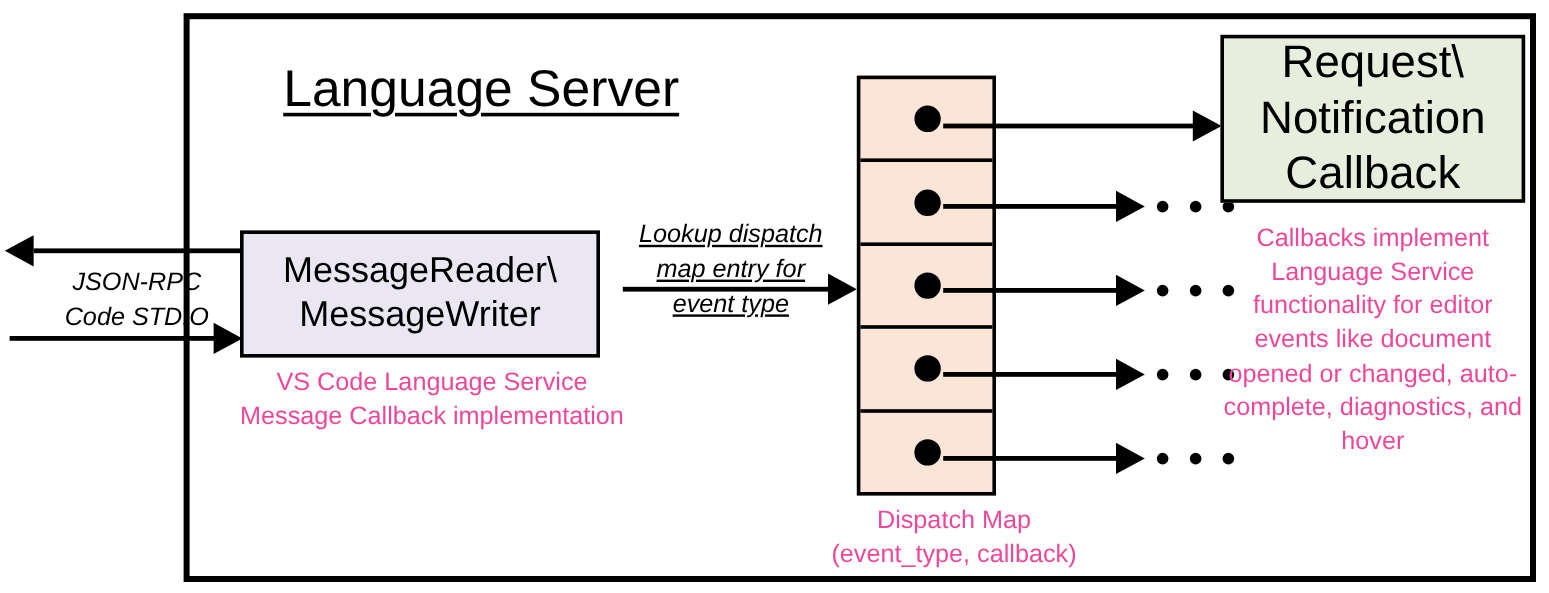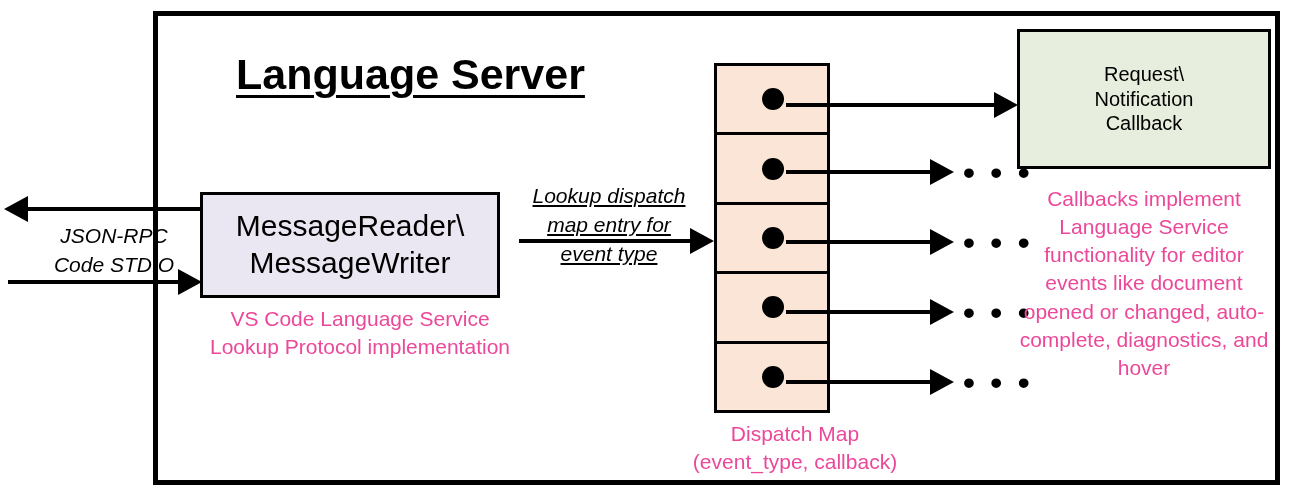--- a/index.html
+++ b/index.html
@@ -37,21 +37,20 @@
     left: 236px;
     top: 52px;
     font-size: 43px;
     line-height: 1.05;
     letter-spacing: 0px;
     color: #000000;
     text-decoration: underline;
     text-underline-offset: 6px;
     text-decoration-thickness: 3px;
     white-space: nowrap;
-    font-weight: bold;
   }
 
   
   .node-box {
     position: absolute;
     border: 3px solid #000000;
     box-sizing: border-box;
     display: flex;
     align-items: center;
     justify-content: center;
@@ -65,21 +64,21 @@
     height: 106px;
     background: #EAE7F2;
     font-size: 30px;
   }
   .callback-box {
     left: 1017px;
     top: 29px;
     width: 254px;
     height: 140px;
     background: #E8EEDD;
-    font-size: 20px;
+    font-size: 38px;
   }
 
   
   .caption {
     position: absolute;
     text-align: center;
     font-size: 21px;
     line-height: 1.35;
     color: #ec4899;
   }
@@ -188,21 +187,21 @@
 
   <div class="node-box msg-box">
     <div>
       <div>MessageReader\</div>
       <div>MessageWriter</div>
     </div>
   </div>
 
   <div class="caption msg-caption">
     <div>VS Code Language Service</div>
-    <div>Lookup Protocol implementation</div>
+    <div>Message Callback implementation</div>
   </div>
 
   <div class="hline" style="left:519px; top:239px; width:172px;"></div>
   <div class="arrow-right" style="left:690px; top:228px;"></div>
 
   <div class="annot annot-lookup">
     <div>Lookup dispatch</div>
     <div>map entry for</div>
     <div>event type</div>
   </div>

